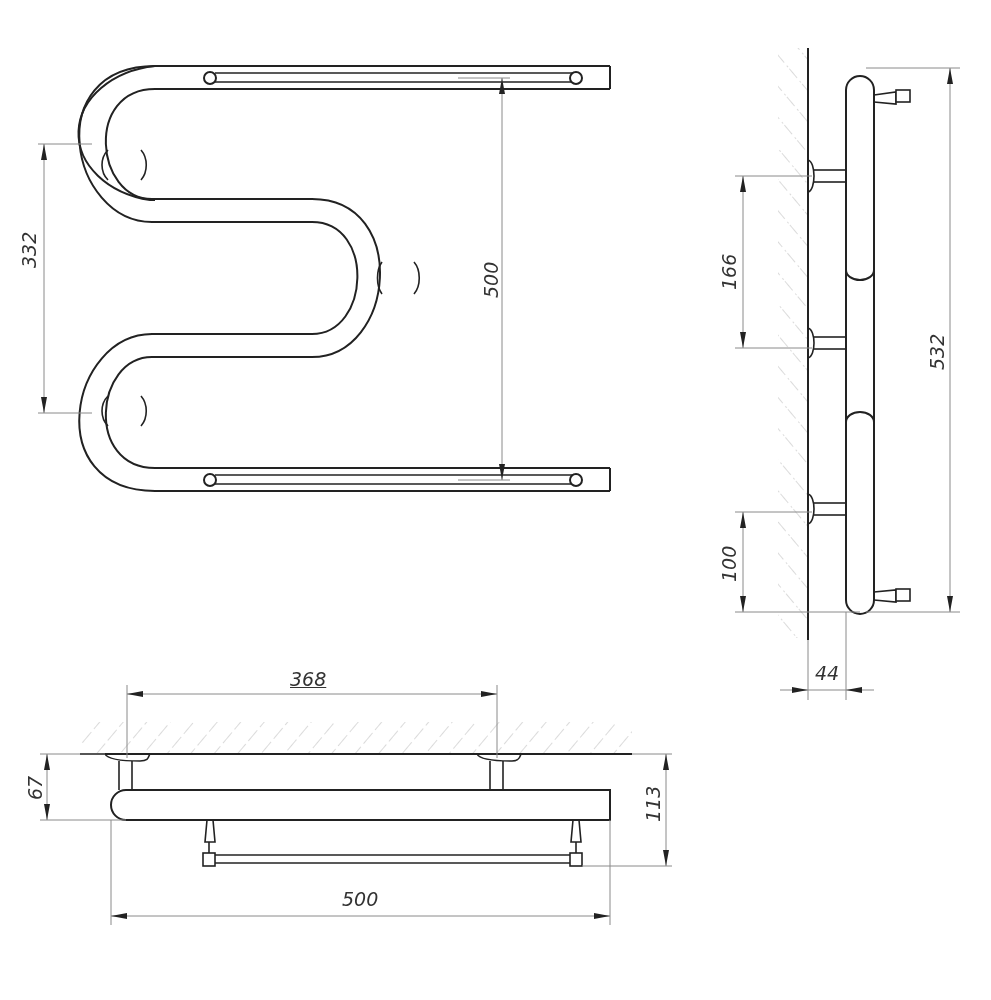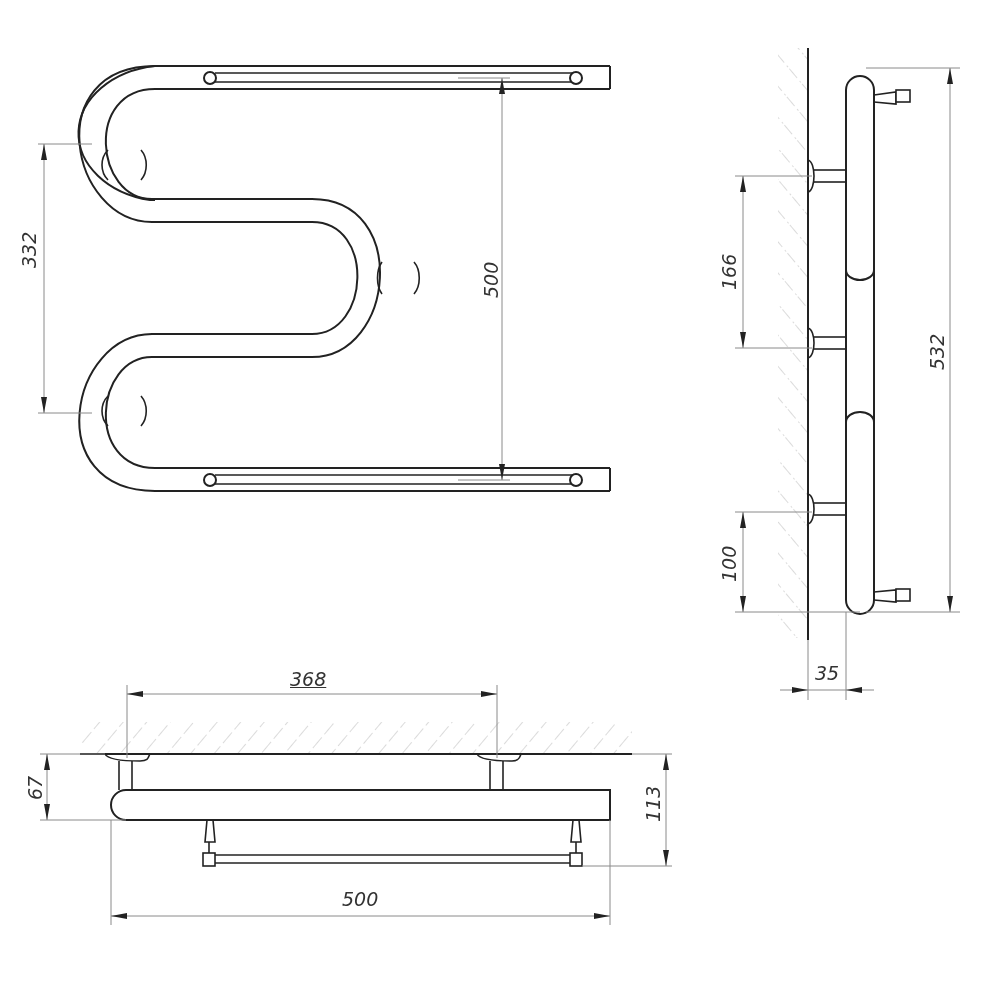--- a/index.html
+++ b/index.html
@@ -239,19 +239,19 @@
   </g>
 </svg>
 
 <div style="position:absolute;left:0;top:0;width:991px;height:1000px;pointer-events:none;font-family:'DejaVu Sans',sans-serif;font-style:italic;font-size:19px;color:#333;">
   <span style="position:absolute;left:18px;top:268px;transform:rotate(-90deg);transform-origin:left top;display:inline-block;">332</span>
   <span style="position:absolute;left:480px;top:298px;transform:rotate(-90deg);transform-origin:left top;">500</span>
 
   <span style="position:absolute;left:718px;top:290px;transform:rotate(-90deg);transform-origin:left top;">166</span>
   <span style="position:absolute;left:718px;top:582px;transform:rotate(-90deg);transform-origin:left top;">100</span>
   <span style="position:absolute;left:926px;top:370px;transform:rotate(-90deg);transform-origin:left top;">532</span>
-  <span style="position:absolute;left:815px;top:662px;">35</span>
+  <span style="position:absolute;left:815px;top:662px;">44</span>
 
   <span style="position:absolute;left:290px;top:668px;text-decoration:underline;">368</span>
   <span style="position:absolute;left:24px;top:800px;transform:rotate(-90deg);transform-origin:left top;">67</span>
   <span style="position:absolute;left:642px;top:822px;transform:rotate(-90deg);transform-origin:left top;">113</span>
   <span style="position:absolute;left:342px;top:888px;">500</span>
 </div>
 
 </body></html>

